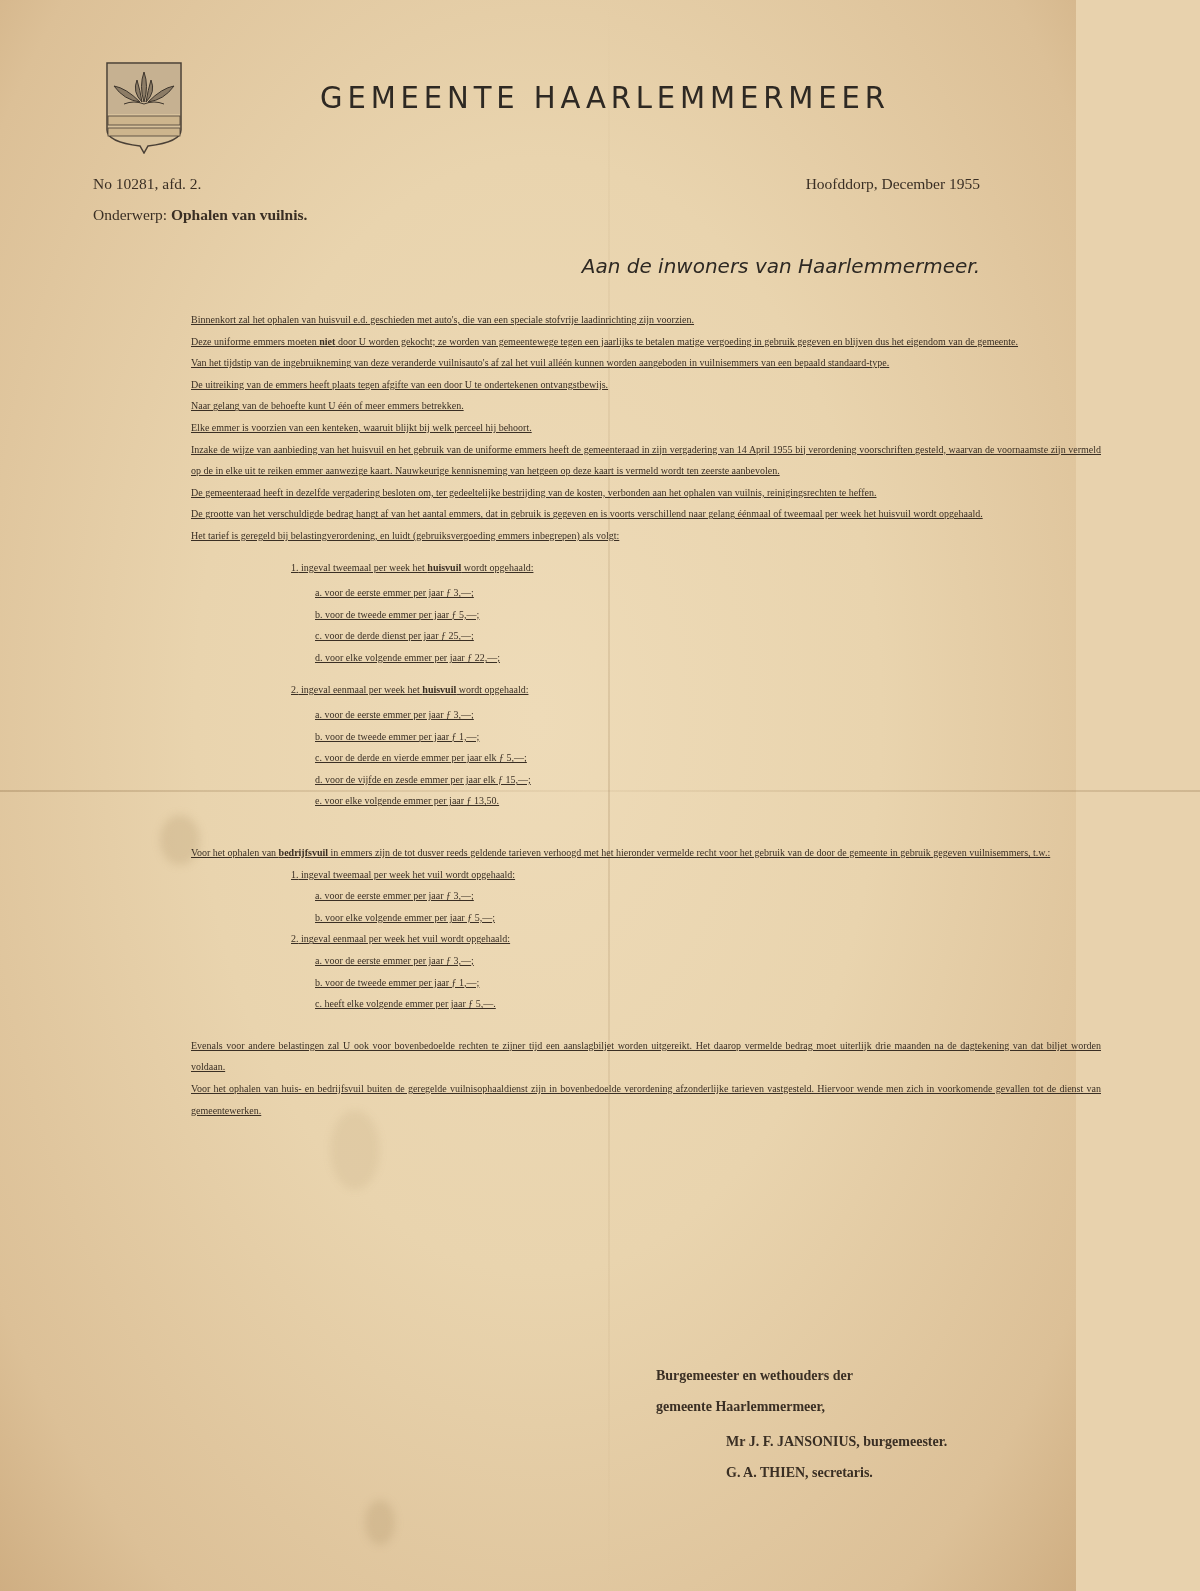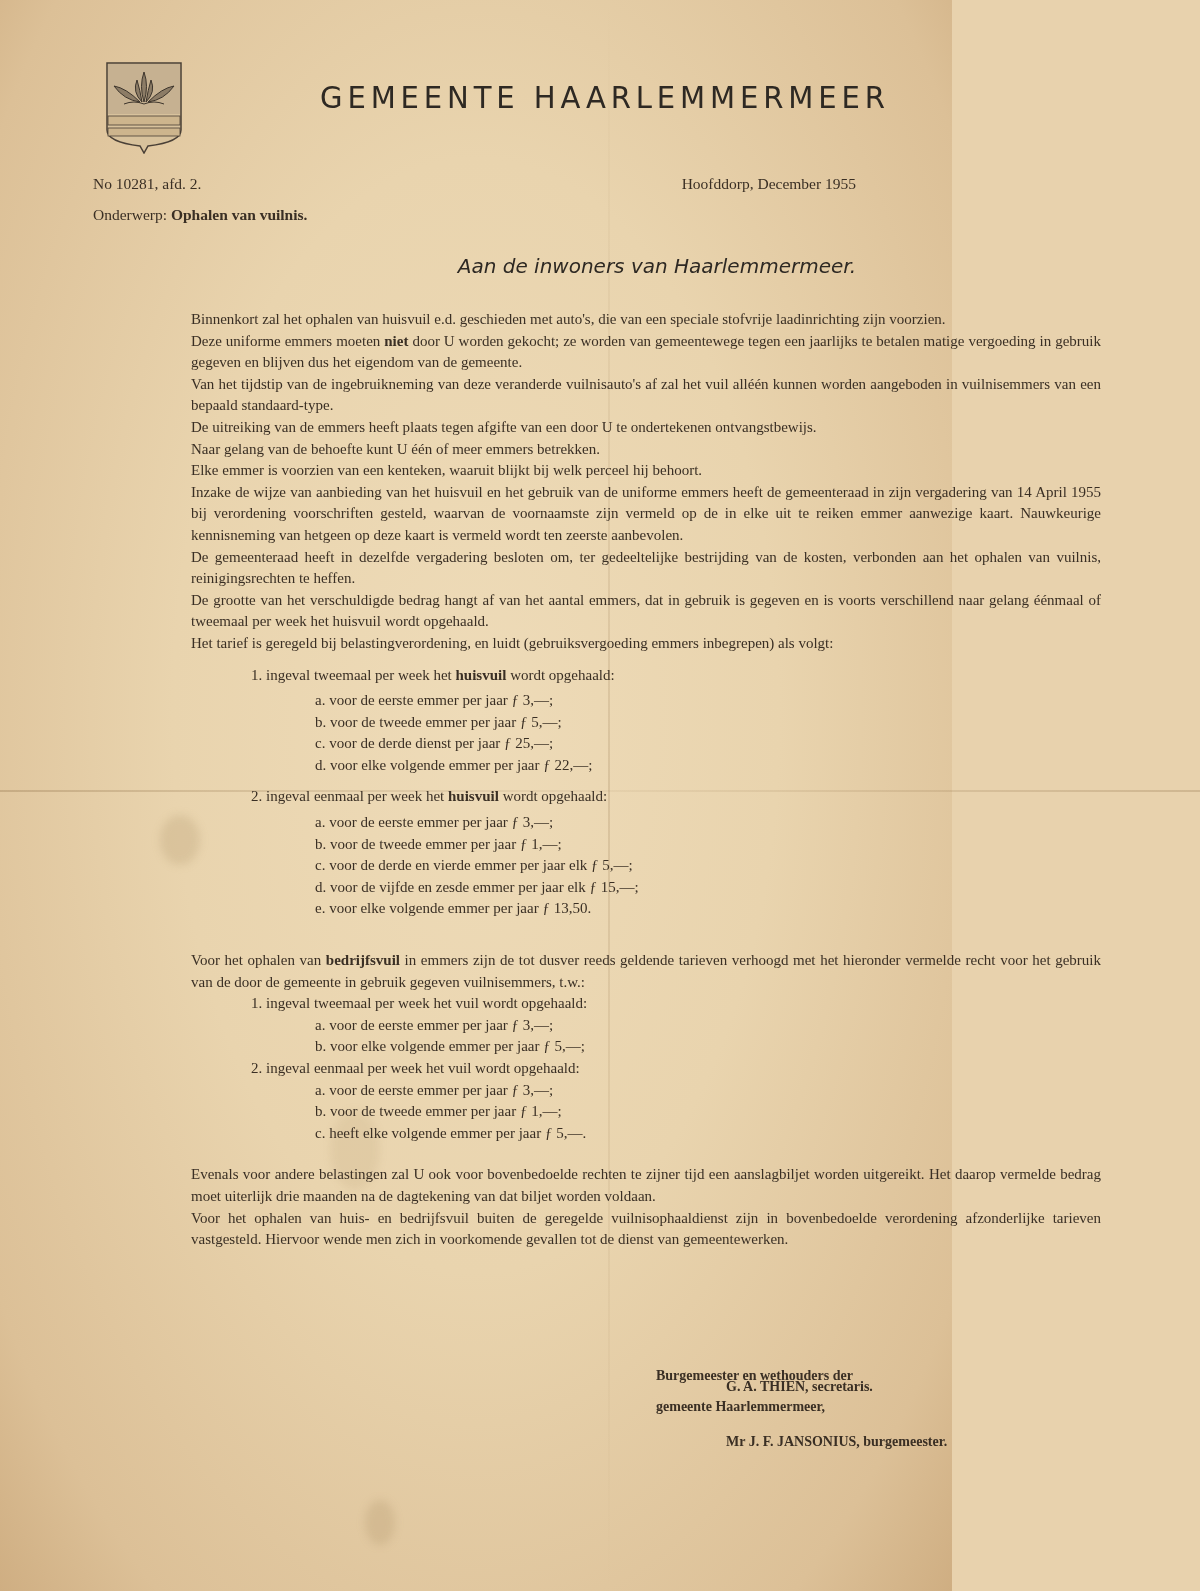--- a/index.html
+++ b/index.html
@@ -1,21 +1,21 @@
 <!DOCTYPE html>
 <html><head>
   <meta charset="utf-8">
   <style>
     html, body { margin: 0; padding: 0; }
     body {
       width: 1200px; height: 1591px; overflow: hidden;
       background: #e8d2ad;
     }
     .page {
-      position: relative; width: 952px; height: 1591px;
+      position: relative; width: 1076px; height: 1591px;
       background:
         radial-gradient(ellipse at 50% 45%, #eedbb8 0%, #e9d4ae 45%, #dcc097 85%, #cfae82 100%);
       color: #3a2f24;
       font-family: "Liberation Serif", "DejaVu Serif", serif;
     }
     .fold-v {
       position: absolute; left: 608px; top: 0; width: 2px; height: 1591px;
       background: linear-gradient(to bottom, rgba(160,130,90,0.0), rgba(160,130,90,0.25), rgba(160,130,90,0.0));
     }
     .fold-h {
@@ -40,40 +40,40 @@
     .subject { left: 93px; top: 206px; }
     .subject b { font-weight: bold; }
     .place-date { right: 96px; top: 175px; }
     .addressee {
       position: absolute; right: 96px; top: 254px;
       font-family: "DejaVu Sans", sans-serif; font-style: oblique;
       font-size: 20px; color: #2e2923;
     }
     .body {
       position: absolute; left: 191px; top: 309px; width: 910px;
-      font-size: 15px; line-height: 21.6px; text-align: justify;
+      font-size: 10px; line-height: 21.6px; text-align: justify; text-decoration: underline;
     }
     .body p { margin: 0; }
     .body b { font-weight: bold; }
     .list { margin: 0; }
-    .list .head { margin-left: 60px; }
+    .list .head { margin-left: 100px; }
     .list .item { margin-left: 124px; }
     .sec1 { margin-top: 10px; }
     .sec1 .head { margin-bottom: 4px; }
     .sec2 { margin-top: 10px; }
     .sec2 .head { margin-bottom: 4px; }
     .gap-big { height: 30px; }
     .gap-mid { height: 20px; }
     .sign {
       position: absolute; font-size: 14px; font-weight: bold;
     }
     .sign1 { left: 656px; top: 1368px; }
     .sign2 { left: 656px; top: 1399px; }
     .sign3 { left: 726px; top: 1434px; text-align: center; }
-    .sign4 { left: 726px; top: 1379px; }
+    .sign4 { left: 726px; top: 1465px; }
   </style>
 </head>
 <body>
 
 <div class="page">
   <div class="fold-v"></div>
   <div class="fold-h"></div>
   <div class="stain" style="left:160px;top:815px;width:40px;height:50px;"></div>
   <div class="stain" style="left:365px;top:1500px;width:30px;height:45px;"></div>
   <div class="stain" style="left:330px;top:1110px;width:50px;height:80px;opacity:0.6;"></div>

